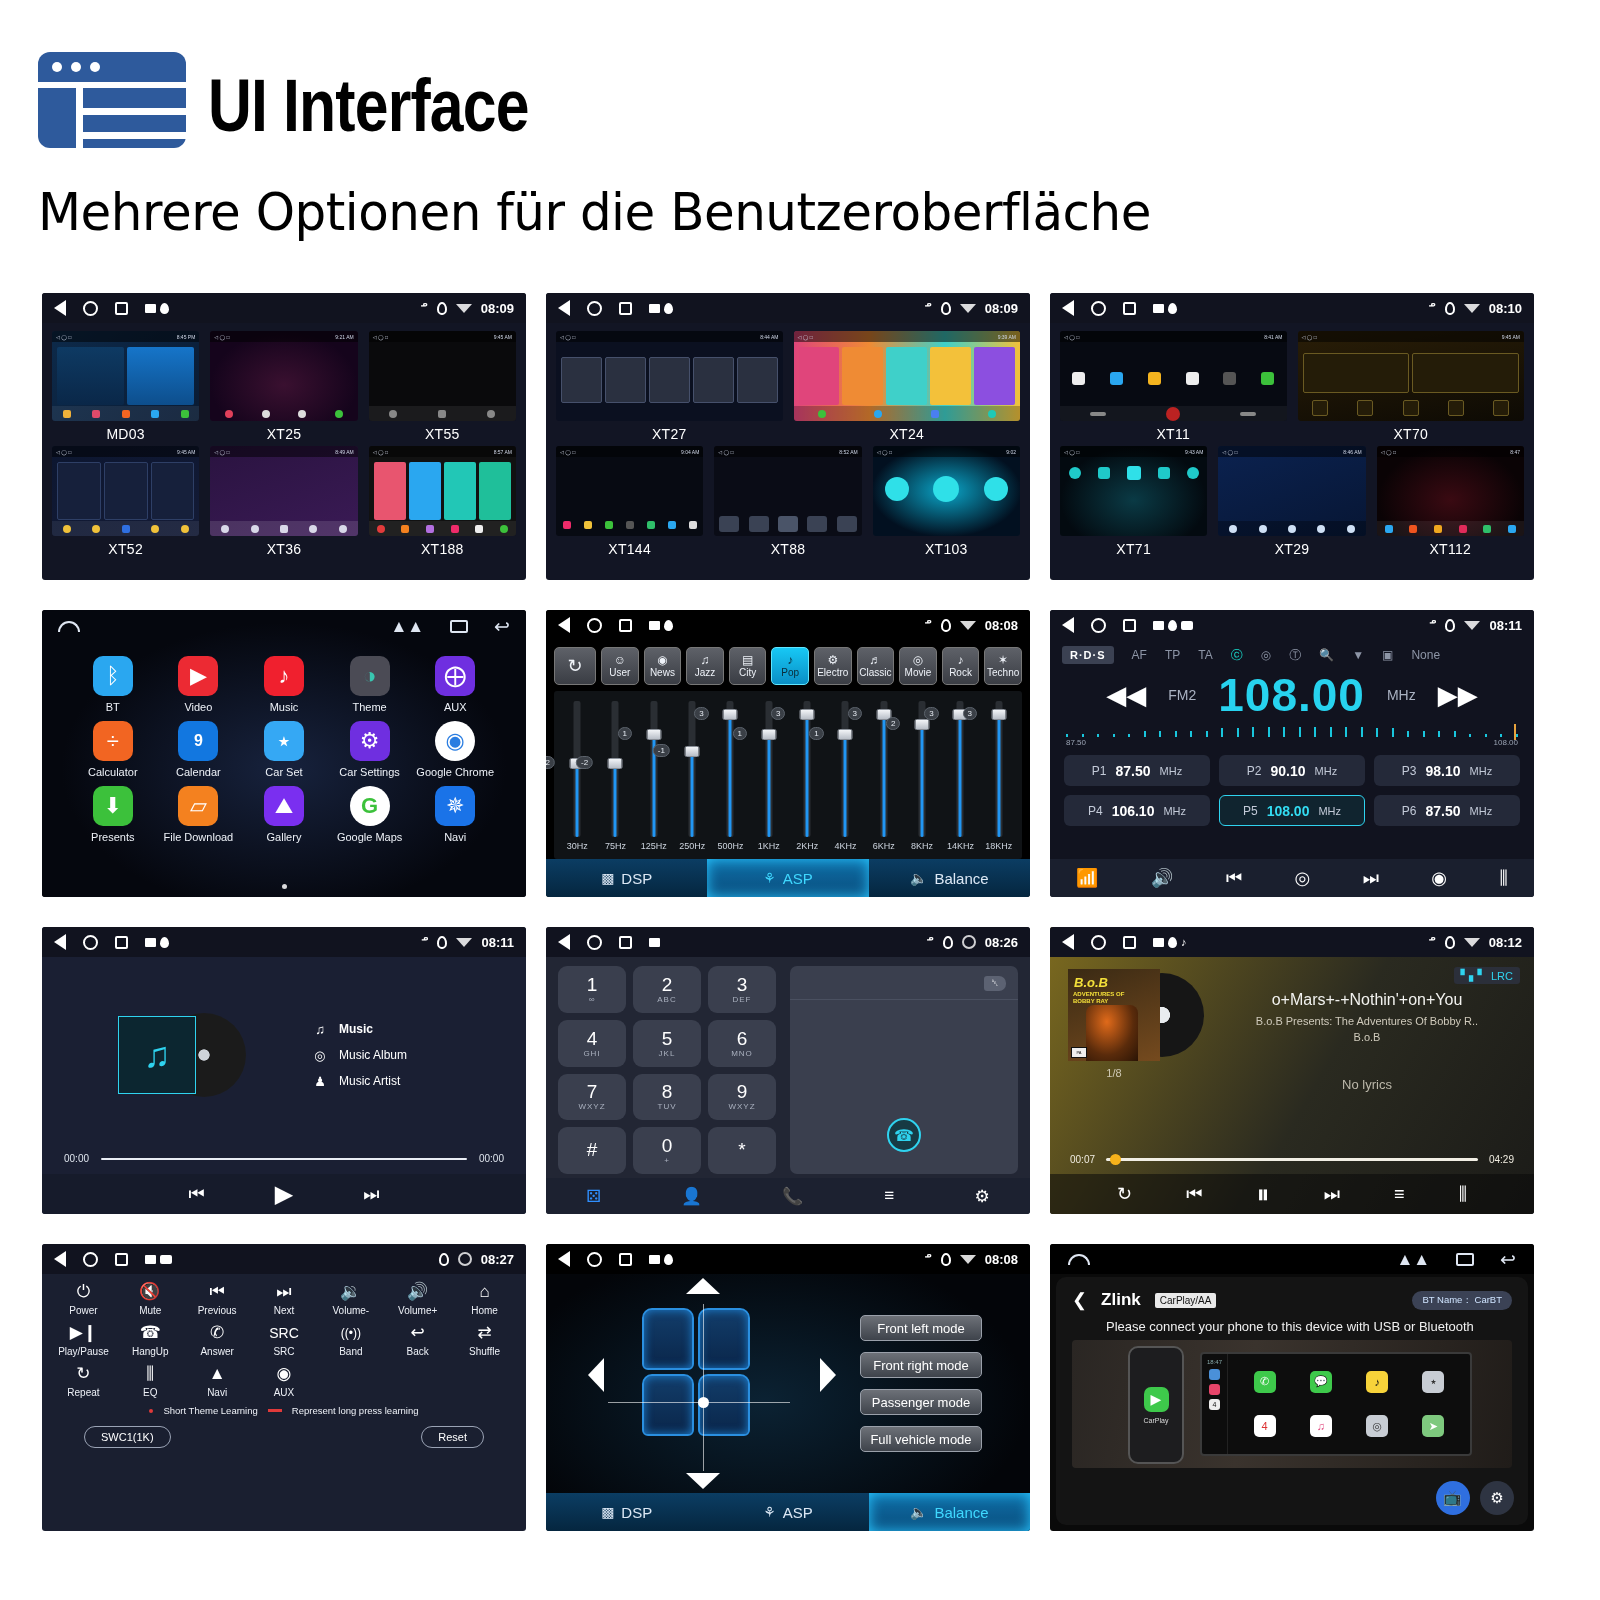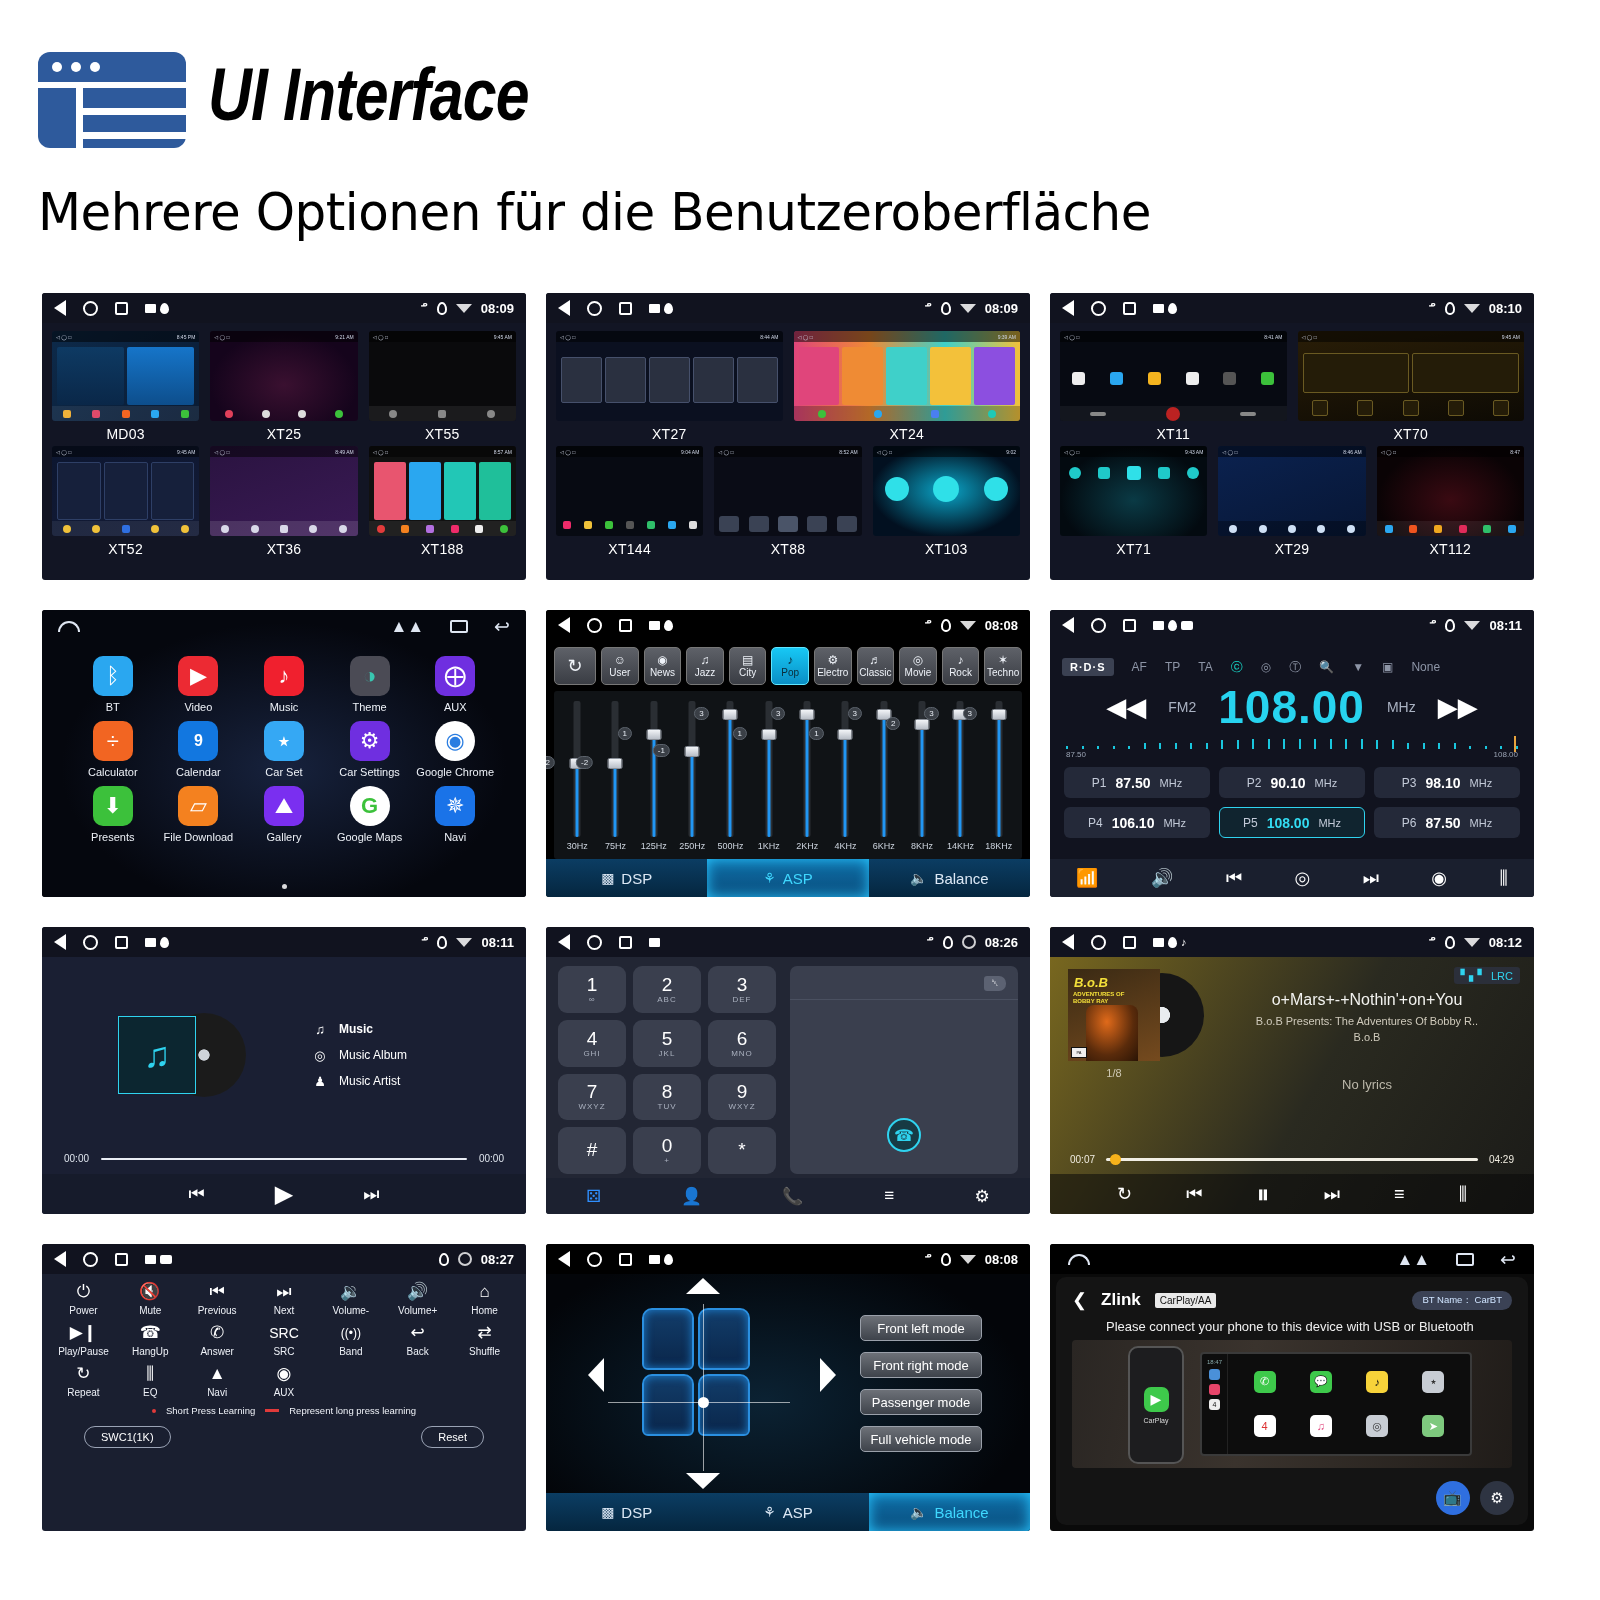--- a/index.html
+++ b/index.html
@@ -4,21 +4,21 @@
 <style>
   * { box-sizing: border-box; margin:0; padding:0; }
   body {
     width:1600px; height:1600px;
     background:#ffffff;
     font-family:"Liberation Sans", sans-serif;
     overflow:hidden;
   }
   
   .header { padding: 52px 0 0 38px; }
-  .logo-row { display:flex; align-items:flex-start; gap:22px;font-style:italic; }
+  .logo-row { display:flex; align-items:flex-end; gap:22px; }
   .logo-mark { width:148px; height:96px; position:relative; }
   .logo-mark .lm-bg {
     position:absolute; inset:0; background:#2e5a9c; border-radius:12px;
   }
   .logo-mark .lm-top {
     position:absolute; left:0; right:0; top:0; height:30px;
     display:flex; align-items:center; gap:9px; padding-left:14px;
   }
   .logo-mark .lm-dot { width:10px; height:10px; border-radius:50%; background:#fff; }
   .logo-mark .lm-sep { position:absolute; left:0; right:0; top:30px; height:6px; background:#fff; }
@@ -143,21 +143,21 @@
     border:1px solid #5c636c; transform:translateX(-118%); }
   .freqs { display:flex; height:18px; }
   .freqs div { flex:1; text-align:center; font-size:9px; color:#cdd4de; }
   .tabbar { height:38px; display:flex; background:linear-gradient(#0b3d63,#05263f); }
   .tab { flex:1; display:flex; align-items:center; justify-content:center; gap:7px; font-size:15px; color:#dce8f5; }
   .tab.active { background:linear-gradient(#0e6fa8,#0a4d7d); color:#3fd8ff; box-shadow:inset 0 0 14px #27c5ff; }
   .tab .ti { font-size:14px; }
 
   
   .radio { height:100%; background:#11131f; display:flex; flex-direction:column; }
-  .rds-row { display:flex; align-items:center; gap:18px; padding:6px 12px 2px; font-size:12px; color:#8d95a6;margin-top:12px; }
+  .rds-row { display:flex; align-items:center; gap:18px; padding:6px 12px 2px; font-size:12px; color:#8d95a6; }
   .rds-badge { background:#3b4152; color:#fff; font-weight:bold; font-size:11px; padding:3px 8px; border-radius:3px; letter-spacing:1px; }
   .rds-row .on { color:#18d7c8; }
   .freq-row { display:flex; align-items:center; justify-content:center; gap:22px; padding:2px 0 0; }
   .freq-big { font-size:46px; font-weight:bold; color:#27d3ef; letter-spacing:1px; }
   .band { font-size:14px; color:#aab2c2; }
   .mhz { font-size:14px; color:#aab2c2; }
   .seekic { font-size:26px; color:#fff; }
   .scale { margin:4px 16px 0; position:relative; height:22px; }
   .ticks { display:flex; justify-content:space-between; height:11px; align-items:flex-end; }
   .ticks i { width:2px; background:#19c6dd; display:block; }
@@ -1298,21 +1298,21 @@
             <span class="swc-ic">▲</span>
             <span class="swc-lb">Navi</span>
           </div>
         <div class="swc-item">
             <span class="swc-ic">◉</span>
             <span class="swc-lb">AUX</span>
           </div>
       </div>
       <div class="legend">
         <span class="dotr"></span>
-        <span>Short Press Learning</span>
+        <span>Short Theme Learning</span>
         <span class="dashr"></span>
         <span>Represent long press learning</span>
       </div>
       <div class="swc-btns">
         <span class="swc-btn">SWC1(1K)</span>
         <span class="swc-btn">Reset</span>
       </div>
     </div>
   </div>
 

